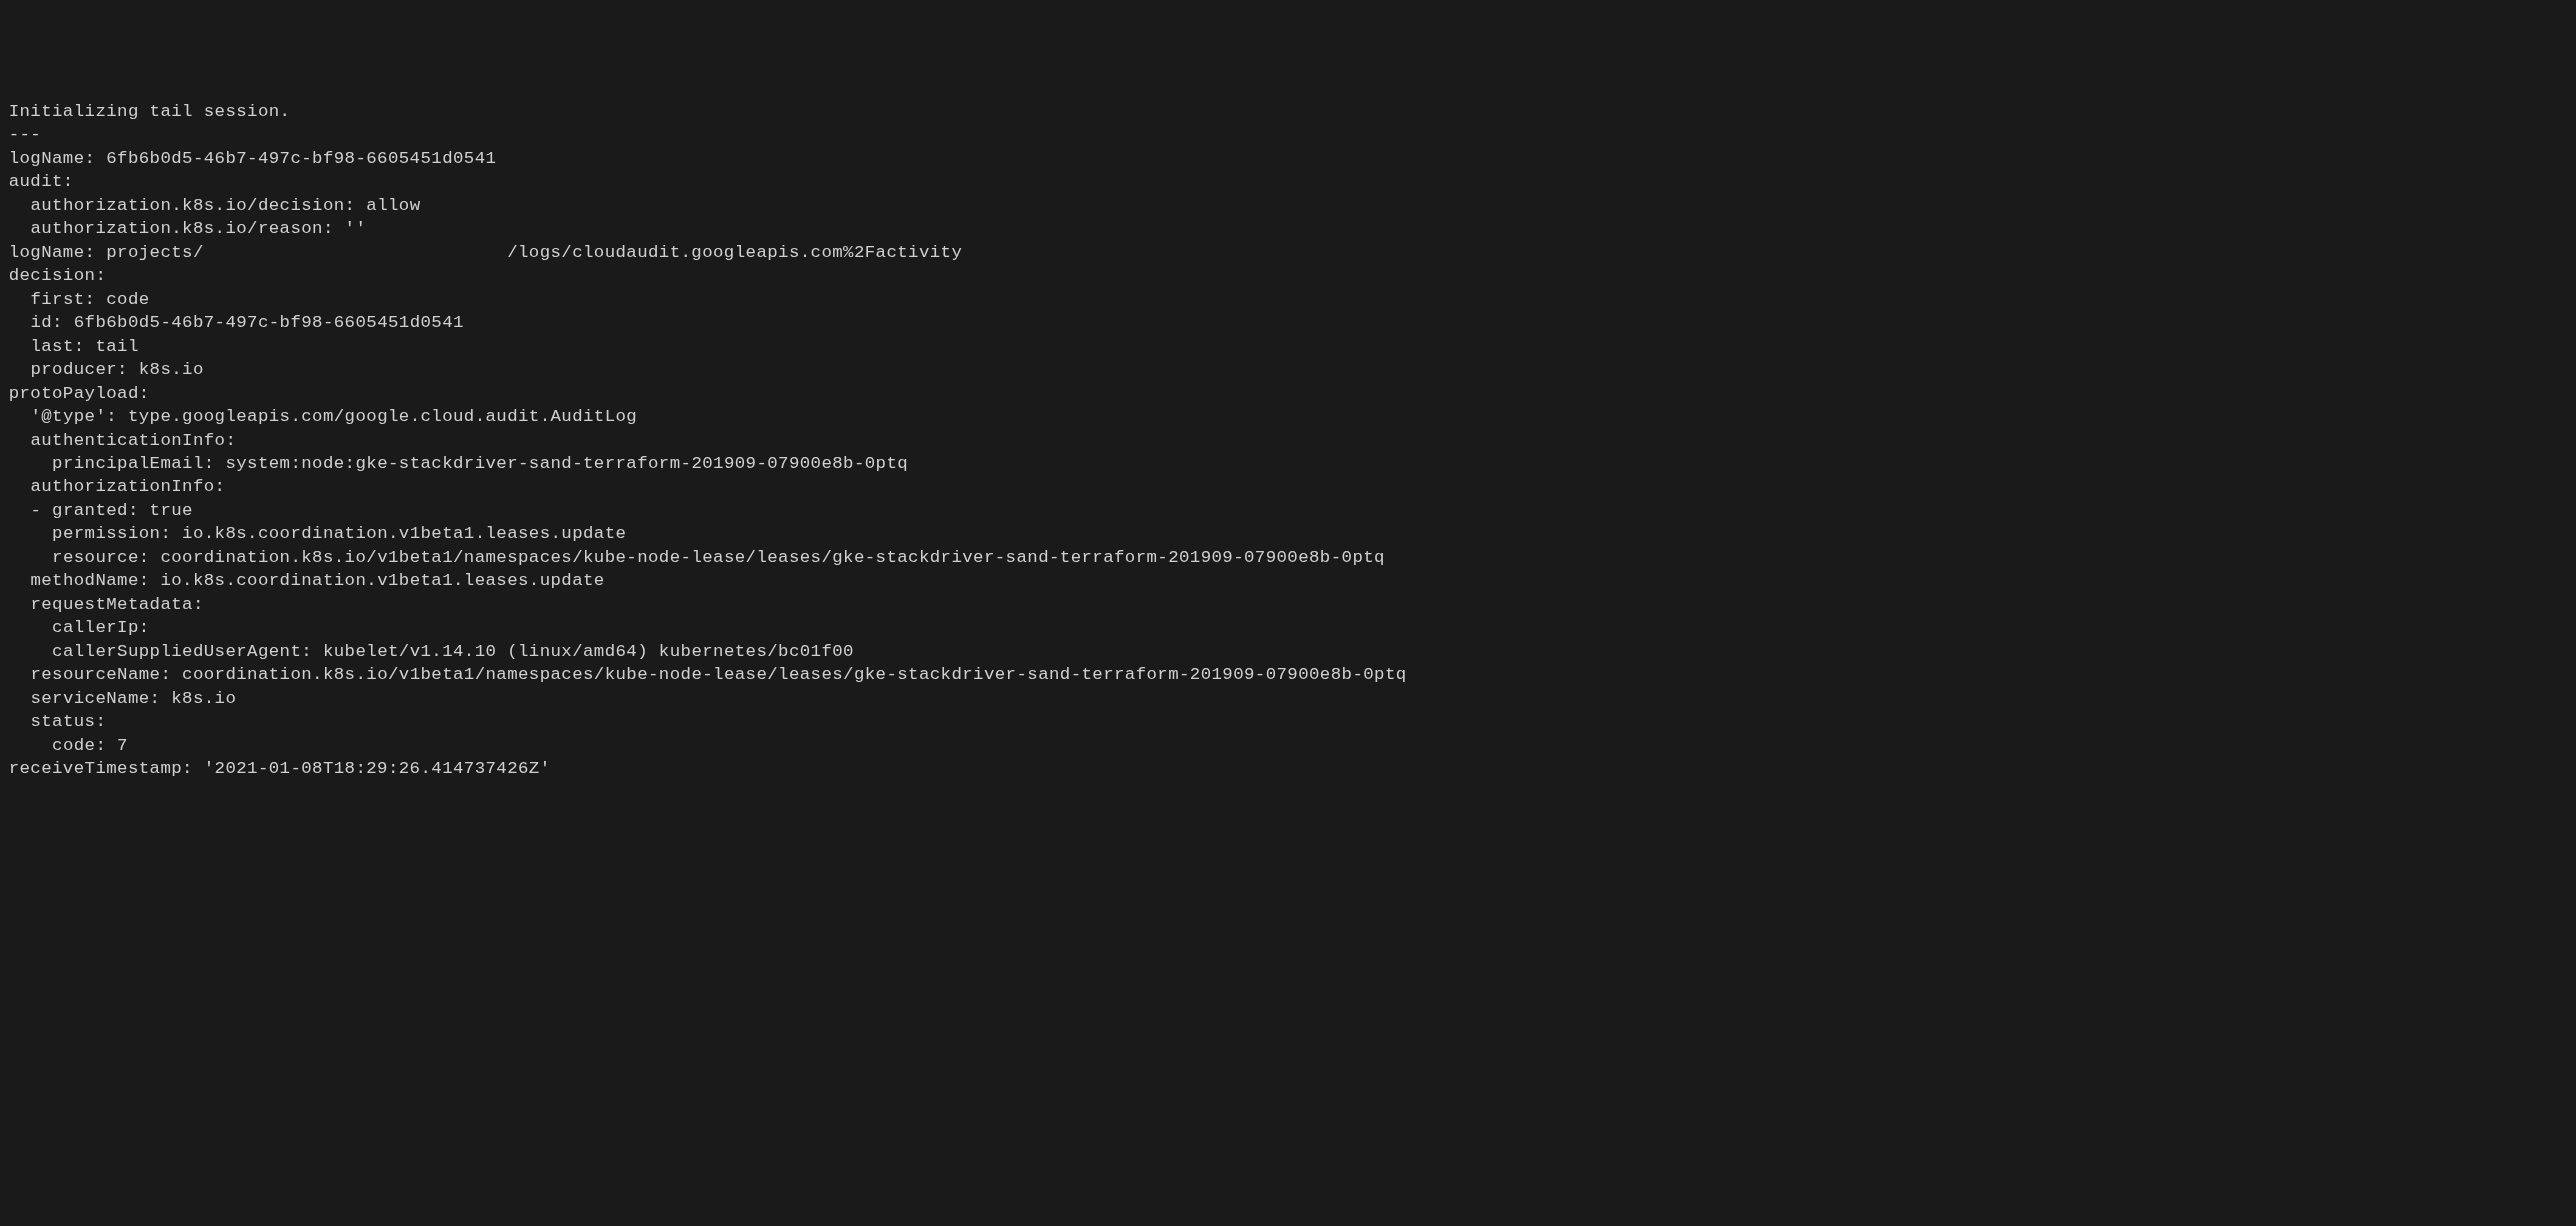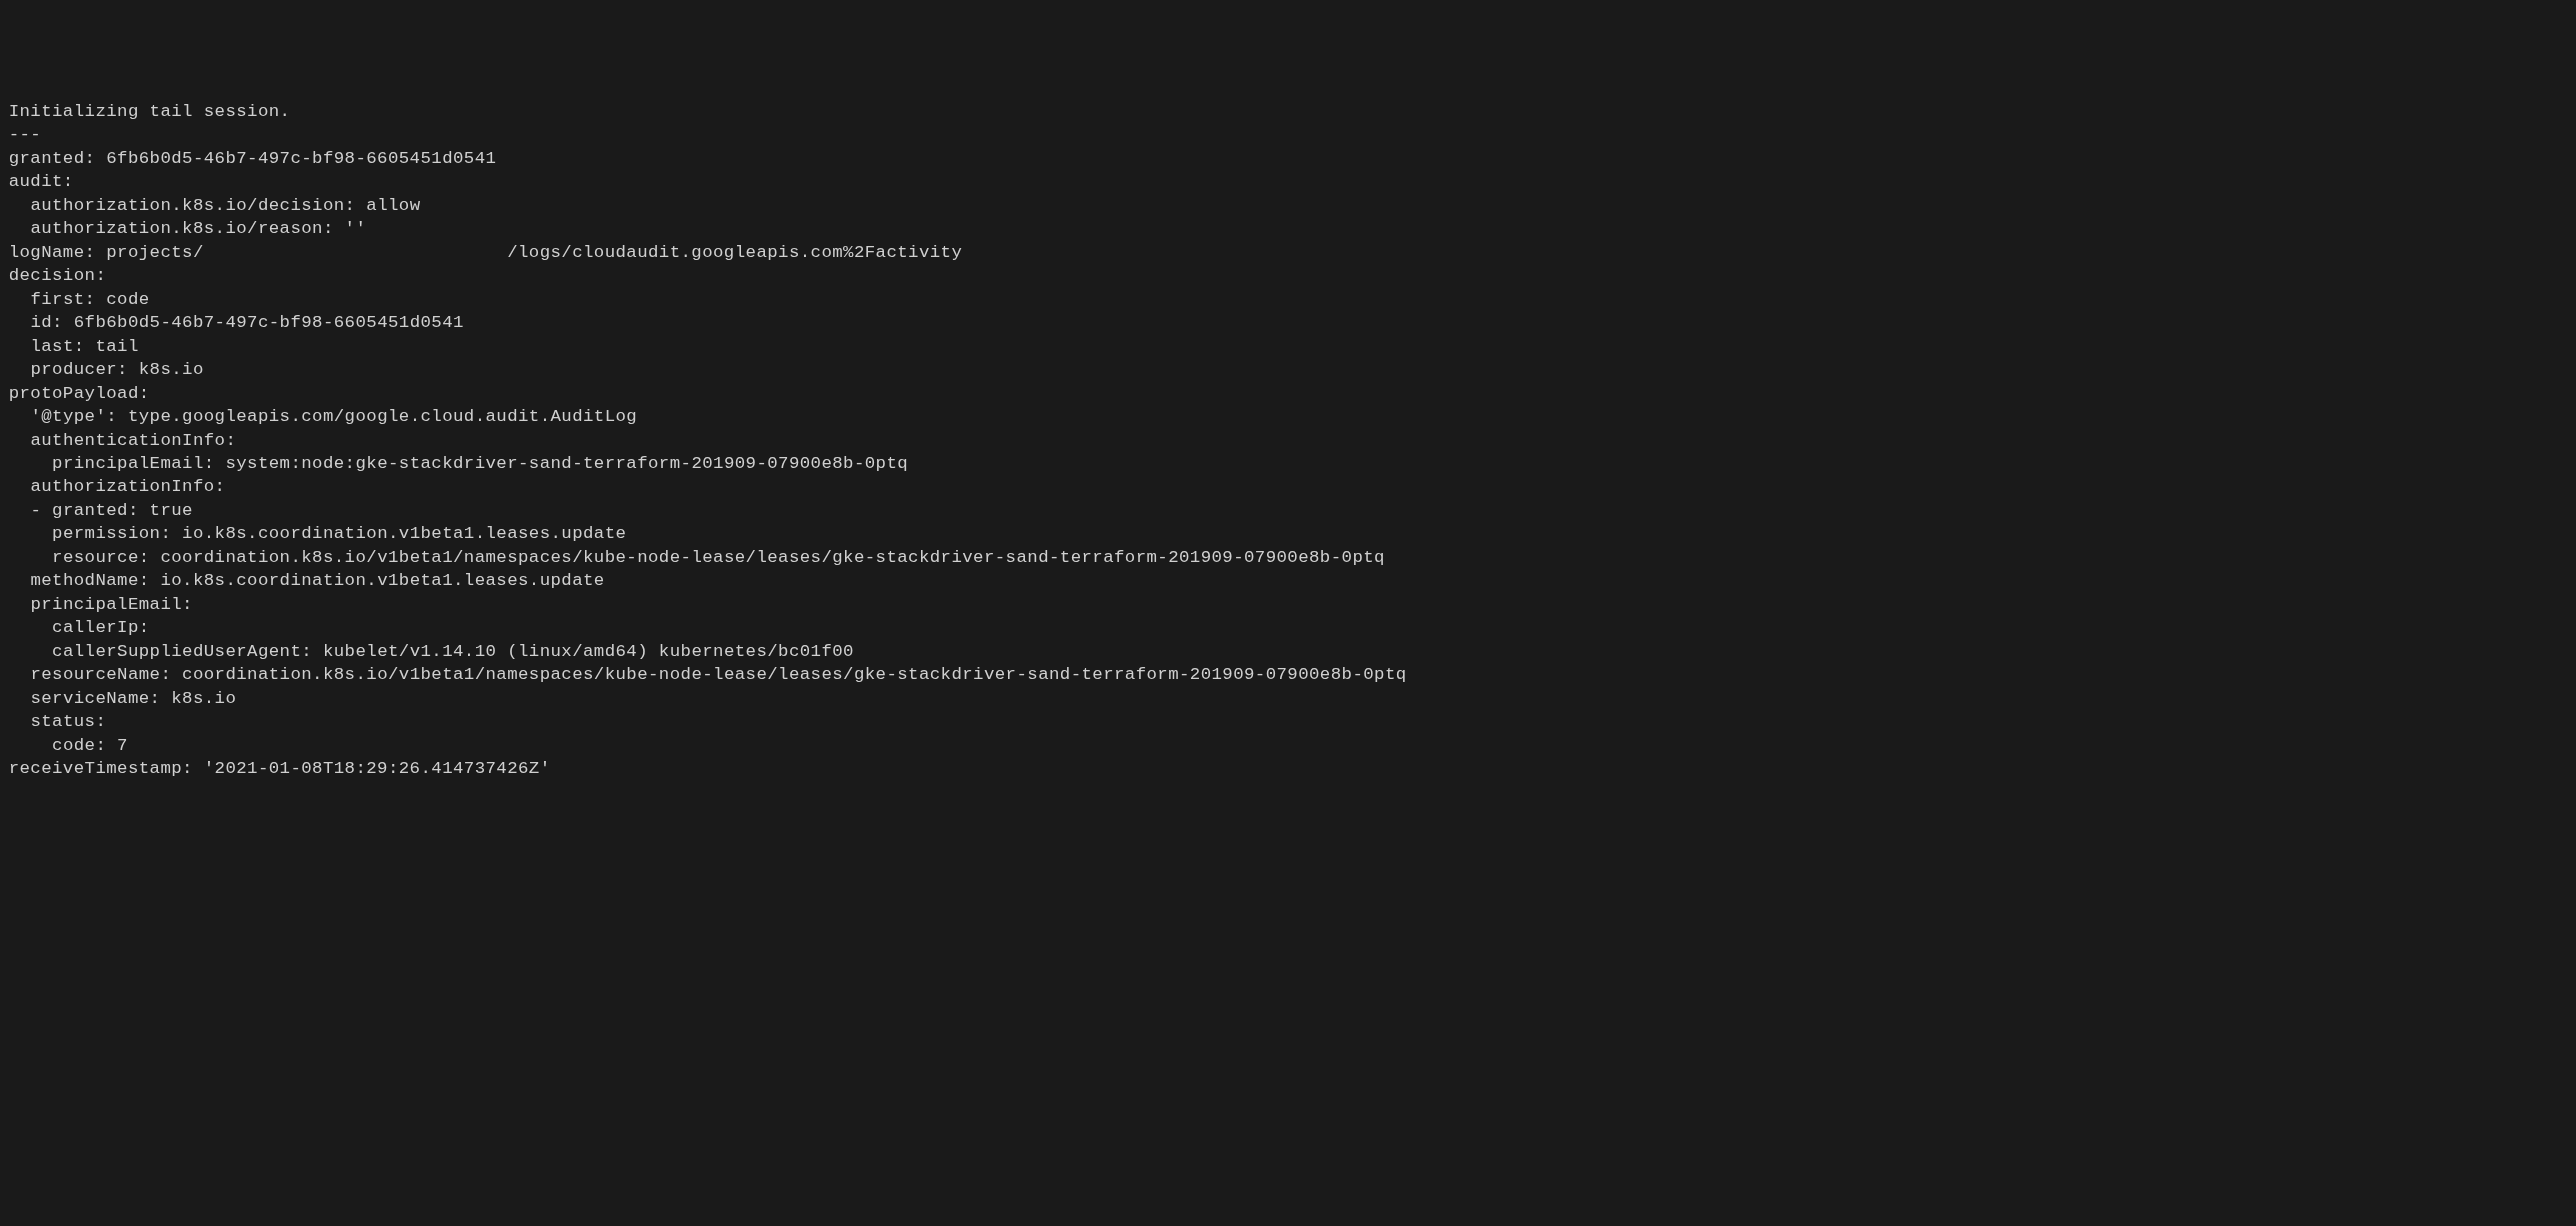--- a/index.html
+++ b/index.html
@@ -17,40 +17,40 @@
       letter-spacing: 0.4px;
     }
   </style>
 </head>
 <body>
 
 
 
 <div class="terminal-output"><span>Initializing tail session.</span>
 <span>---</span>
-<span>granted: 6fb6b0d5-46b7-497c-bf98-6605451d0541</span>
+<span>logName: 6fb6b0d5-46b7-497c-bf98-6605451d0541</span>
 <span>audit:</span>
 <span>  authorization.k8s.io/decision: allow</span>
 <span>  authorization.k8s.io/reason: ''</span>
 <span>logName: projects/                            /logs/cloudaudit.googleapis.com%2Factivity</span>
 <span>decision:</span>
 <span>  first: code</span>
 <span>  id: 6fb6b0d5-46b7-497c-bf98-6605451d0541</span>
 <span>  last: tail</span>
 <span>  producer: k8s.io</span>
 <span>protoPayload:</span>
 <span>  '@type': type.googleapis.com/google.cloud.audit.AuditLog</span>
 <span>  authenticationInfo:</span>
 <span>    principalEmail: system:node:gke-stackdriver-sand-terraform-201909-07900e8b-0ptq</span>
 <span>  authorizationInfo:</span>
 <span>  - granted: true</span>
 <span>    permission: io.k8s.coordination.v1beta1.leases.update</span>
 <span>    resource: coordination.k8s.io/v1beta1/namespaces/kube-node-lease/leases/gke-stackdriver-sand-terraform-201909-07900e8b-0ptq</span>
 <span>  methodName: io.k8s.coordination.v1beta1.leases.update</span>
-<span>  principalEmail:</span>
+<span>  requestMetadata:</span>
 <span>    callerIp:</span>
 <span>    callerSuppliedUserAgent: kubelet/v1.14.10 (linux/amd64) kubernetes/bc01f00</span>
 <span>  resourceName: coordination.k8s.io/v1beta1/namespaces/kube-node-lease/leases/gke-stackdriver-sand-terraform-201909-07900e8b-0ptq</span>
 <span>  serviceName: k8s.io</span>
 <span>  status:</span>
 <span>    code: 7</span>
 <span>receiveTimestamp: '2021-01-08T18:29:26.414737426Z'</span></div>
 
 
 

